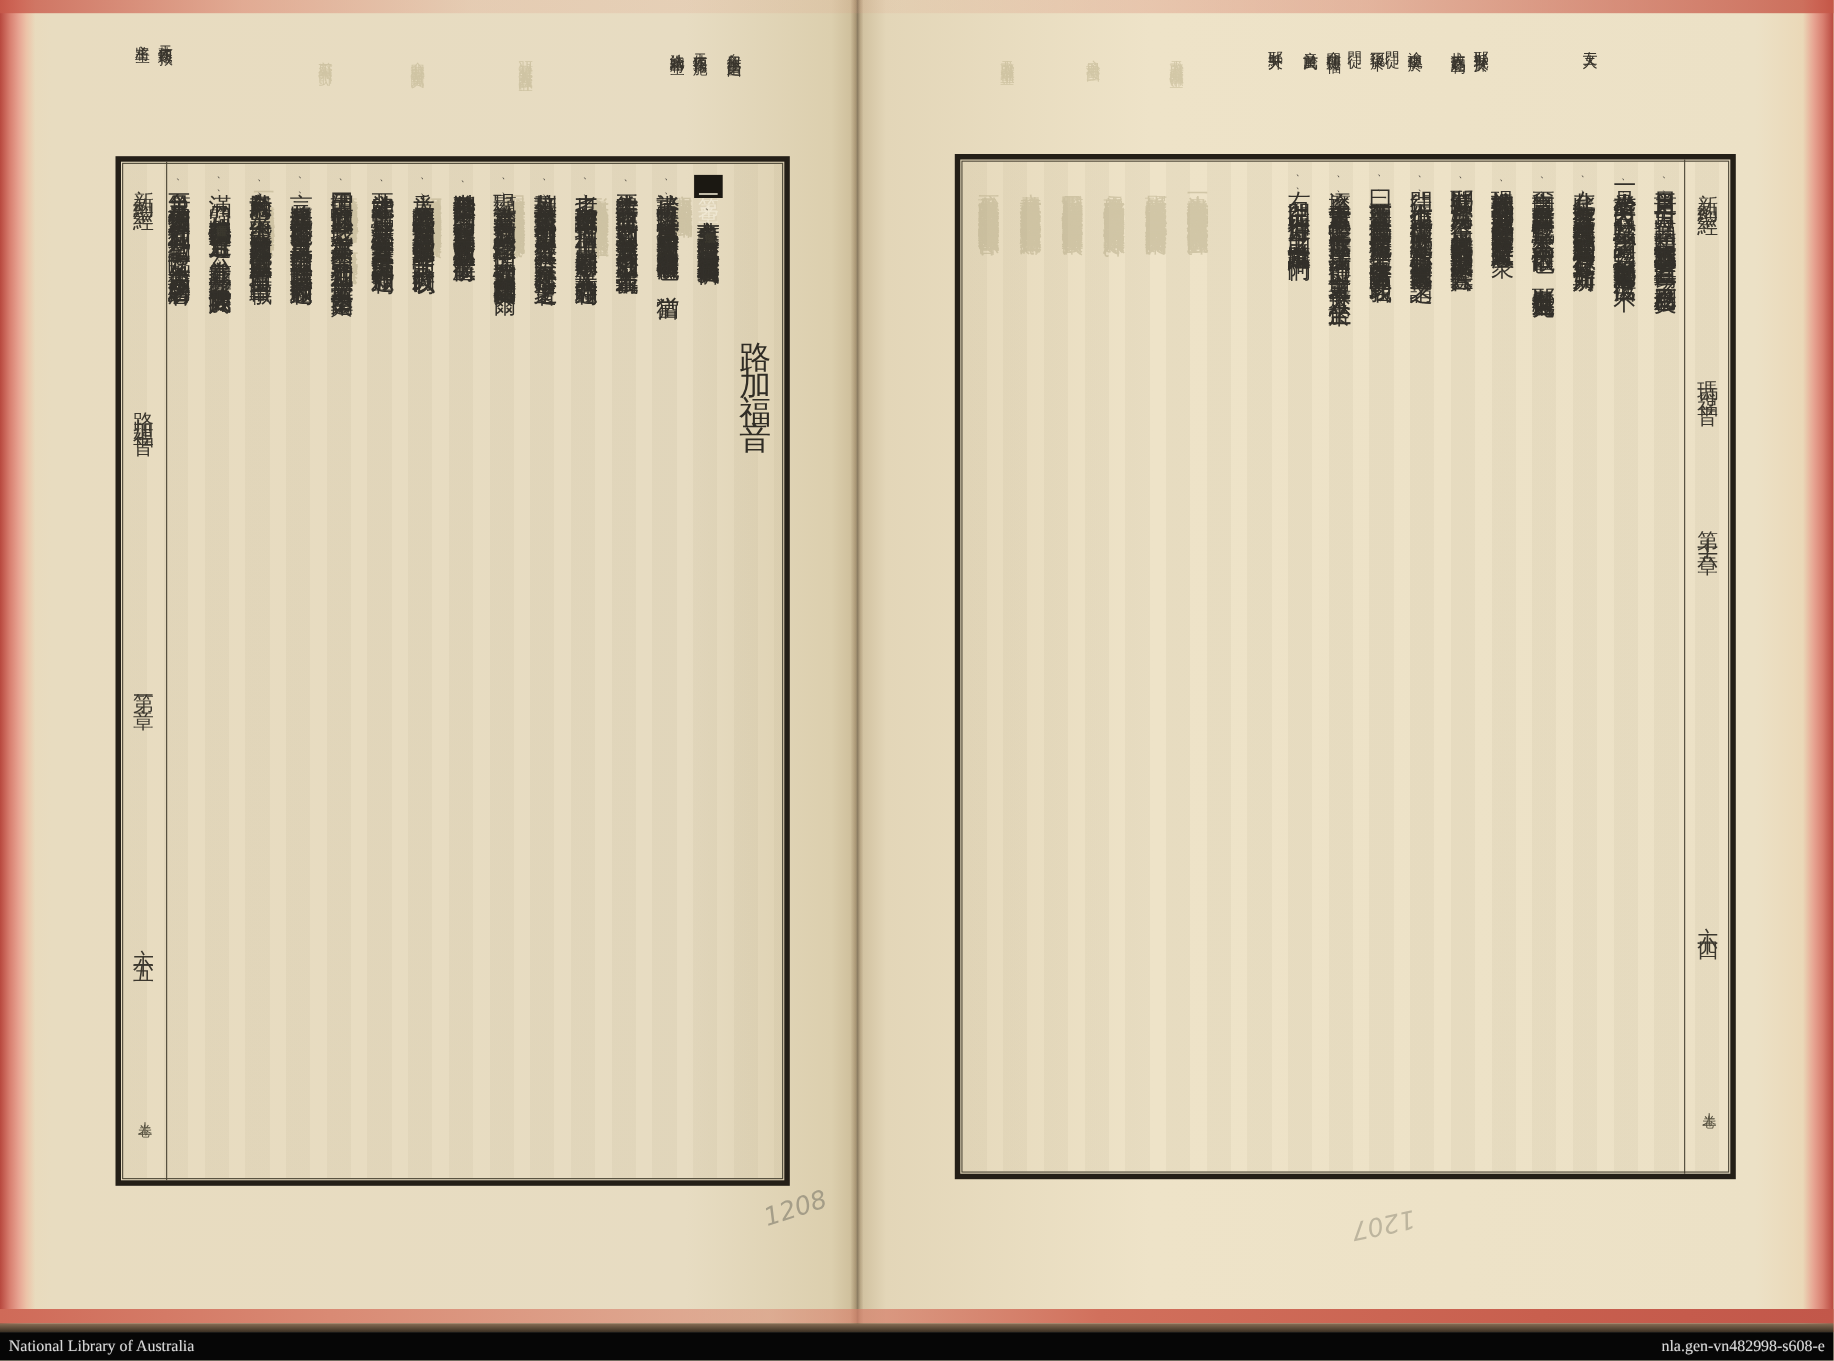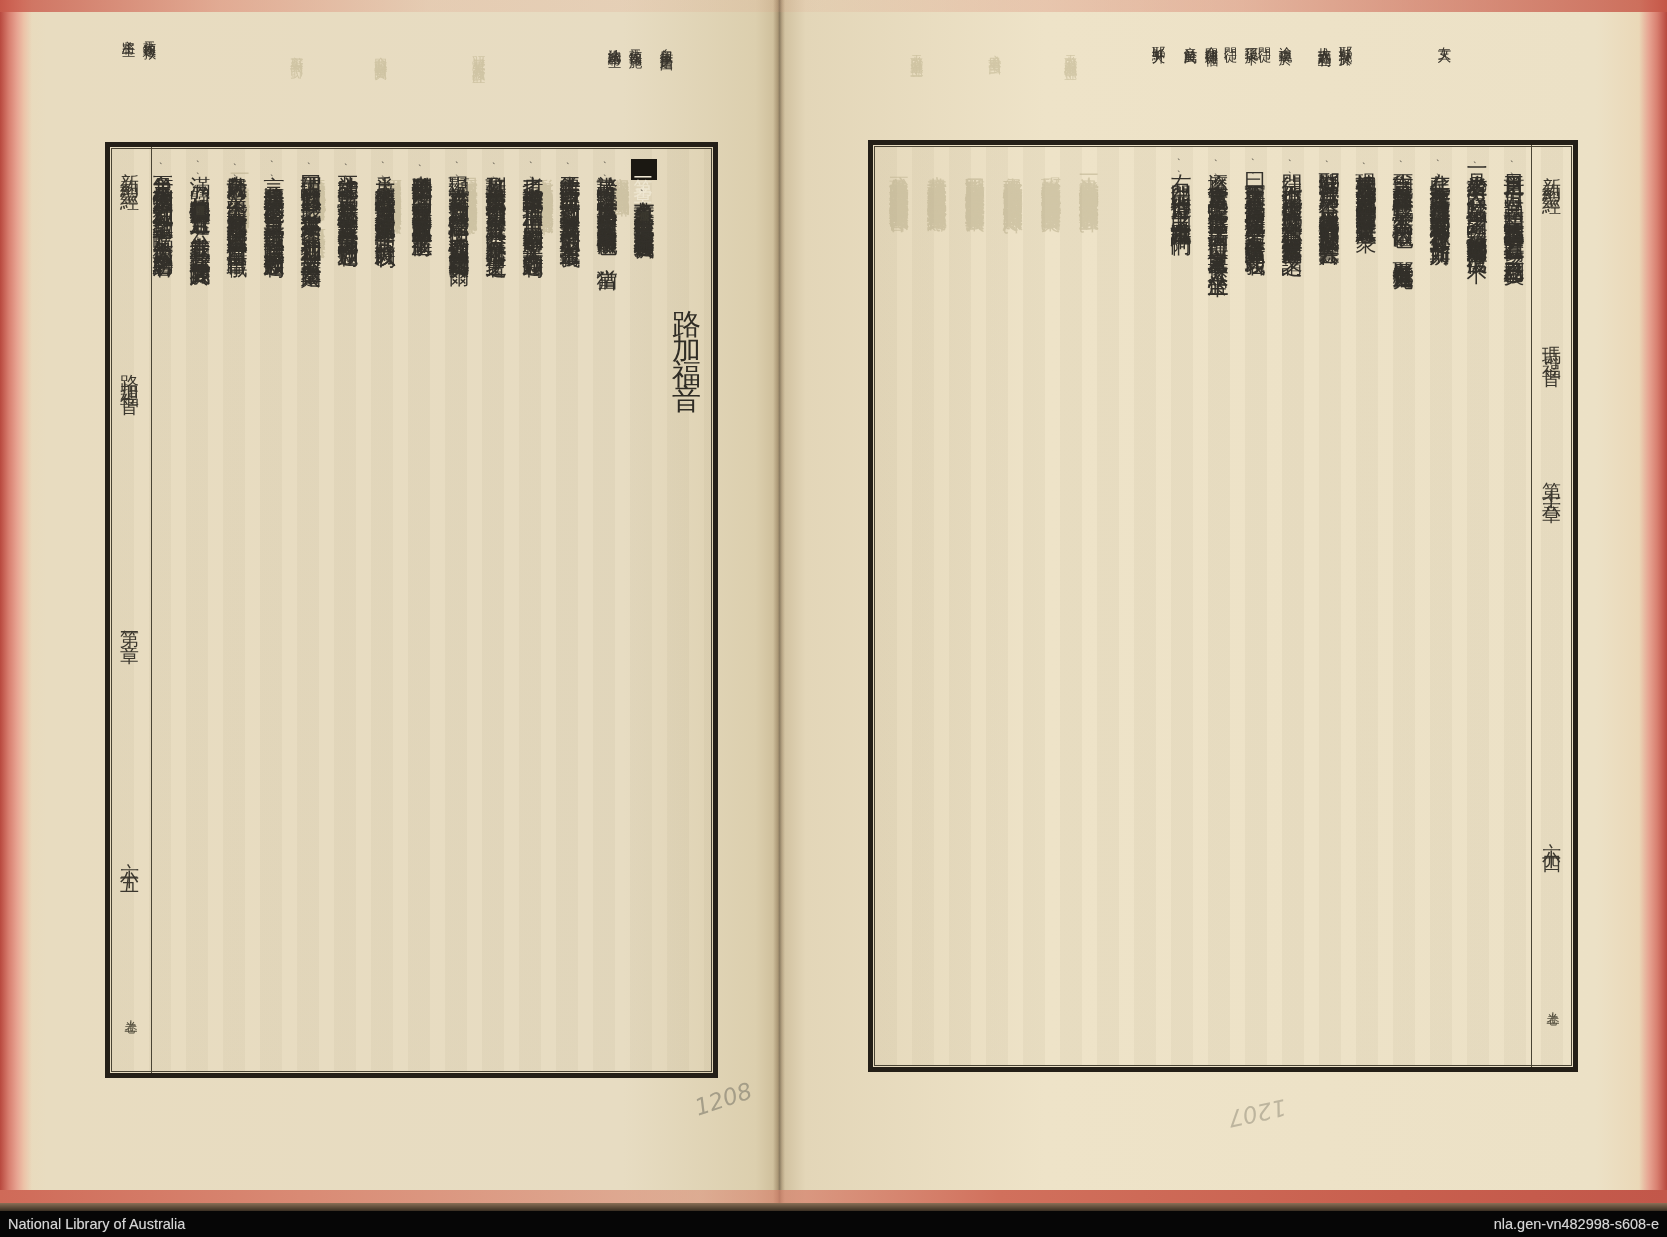--- a/index.html
+++ b/index.html
@@ -75,21 +75,21 @@
 
   
   .pencil { position:absolute; font-family:"DejaVu Sans","Liberation Sans",sans-serif;
             font-style:italic; color:#97917e; font-size:23px; z-index:4; }
   #p1208 { left:694px; top:1086px; transform:rotate(-18deg); opacity:.8; }
   #p1207 { left:1228px; top:1100px; transform:rotate(168deg); opacity:.55; }
 
   
   #footer-bar { position:absolute; left:0; top:1211px; width:1667px; height:26px;
     background:#060606; display:flex; justify-content:space-between; align-items:center;
-    padding:12px 8px; font-family:Liberation Sans, sans-serif;
+    padding:12px 8px; font-family:Liberation Serif, serif;
     font-size:14.5px; color:#d6d6d6; z-index:5; }
   #footer-bar span { text-shadow:0 0 1px rgba(255,255,255,.4); }
 </style>
 </head>
 <body>
 
 <div class="page" id="page-left"></div>
 
 <div class="page" id="page-right"></div>
 <div id="fold"></div>

